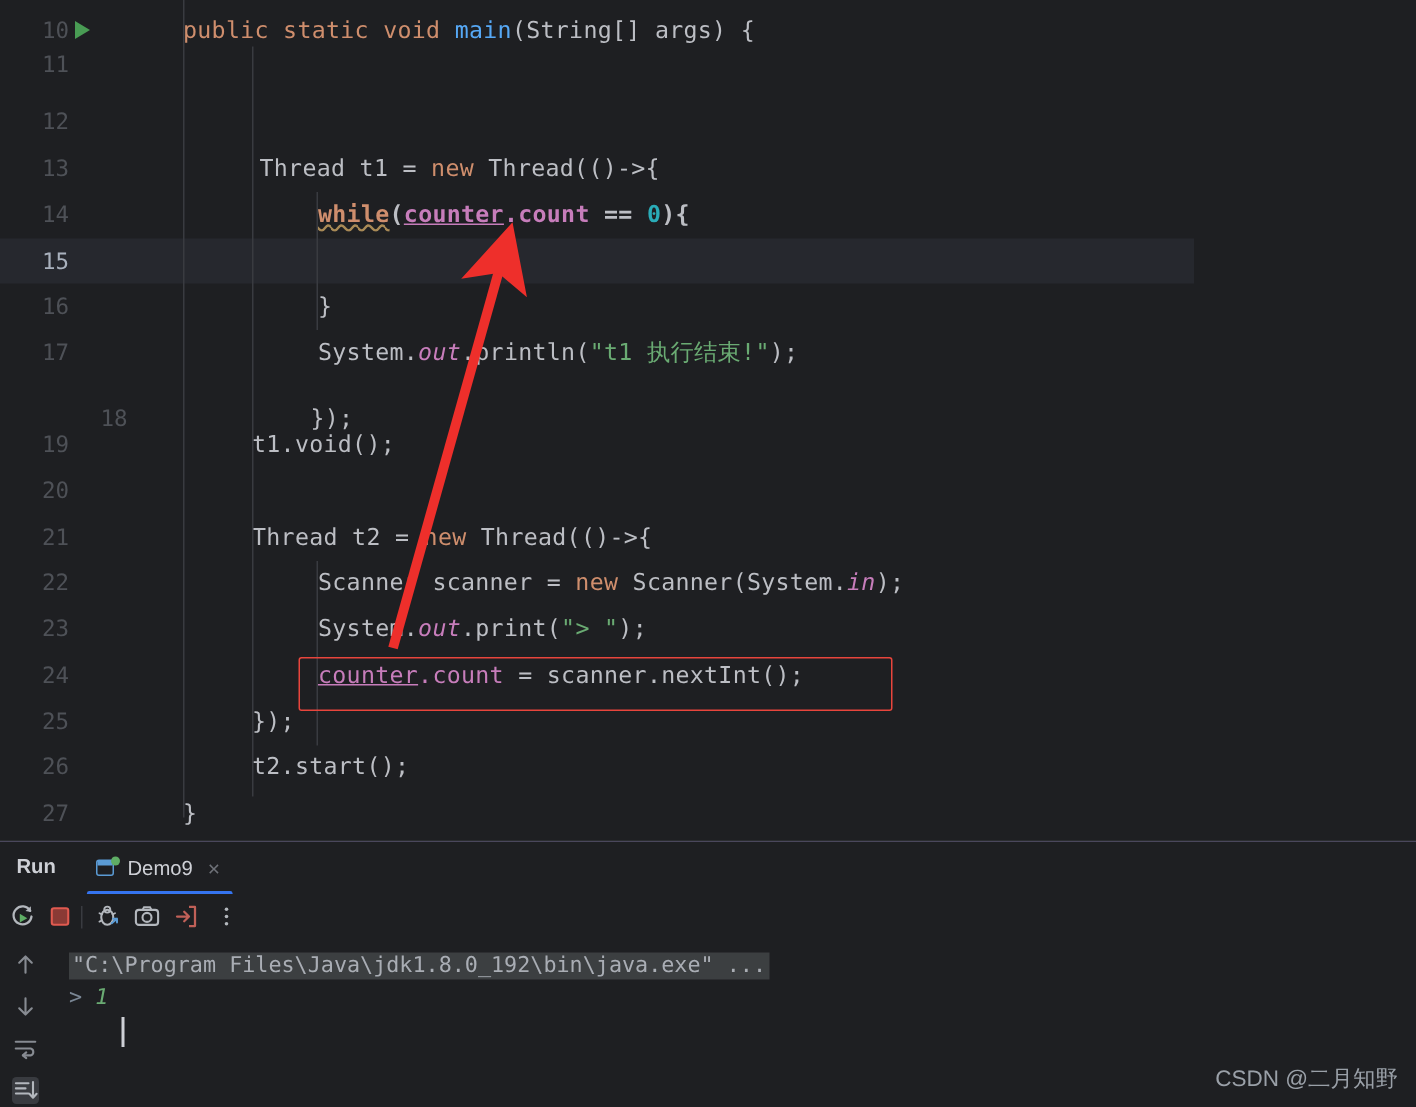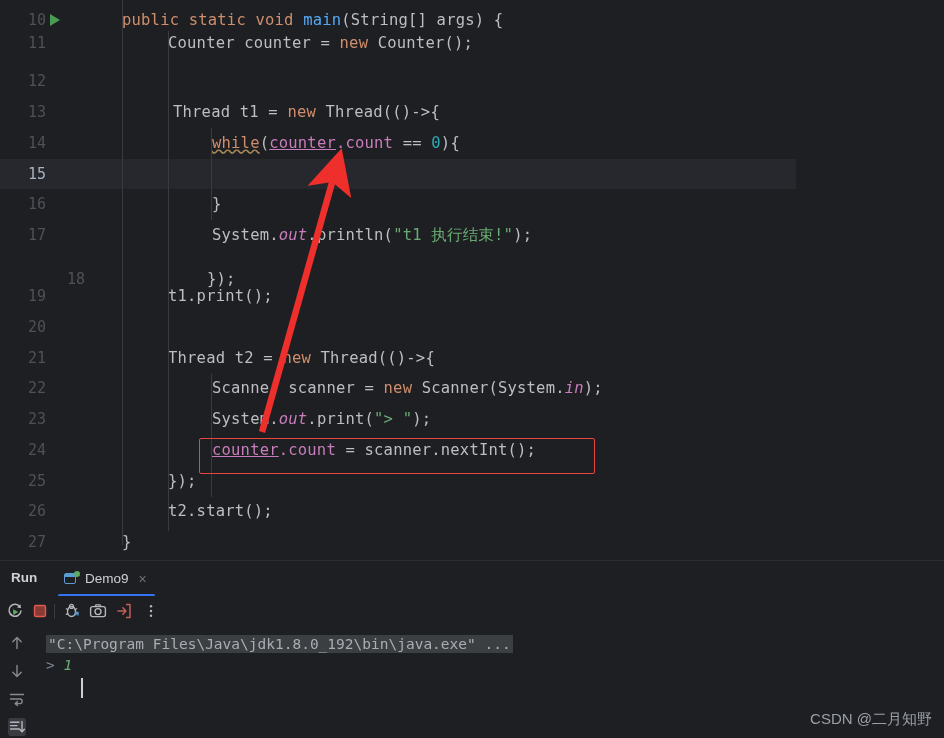--- a/index.html
+++ b/index.html
@@ -158,53 +158,52 @@
   <div class="editor">
     <div class="gutter"></div>
     <div id="rows">
         <div class="row" style="top: 5px;">
           <span class="ln">10</span>
           <span class="run-marker"></span>
           <span class="code" style="left: 122px;"><span class="kw">public </span><span class="kw">static </span><span class="kw">void </span><span class="fn">main</span><span class="txt">(String[] args) {</span></span>
         </div>
         <div class="row" style="top: 28px;">
           <span class="ln">11</span>
-          <span class="code" style="left: 168px;"><span class="txt">Counter counter = </span><span class="kw">new </span><span class="txt">Counter();</span></span>
         </div>
         <div class="row" style="top: 66.4px;">
           <span class="ln">12</span>
           <span class="code" style="left: 168px;"></span>
         </div>
         <div class="row" style="top: 97.1px;">
           <span class="ln">13</span>
           <span class="code" style="left: 173px;"><span class="txt">Thread t1 = </span><span class="kw">new </span><span class="txt">Thread(()-&gt;{</span></span>
         </div>
         <div class="row" style="top: 127.8px;">
           <span class="ln">14</span>
-          <span class="code" style="left: 212px;"><span class="warn">while</span><span class="txt">(</span><span class="var">counter</span><span class="fld">.count</span><span class="txt"> == </span><span class="num">0</span><span class="txt">){</span></span>
+          <span class="code" style="left: 212px; font-weight: bold;"><span class="warn">while</span><span class="txt">(</span><span class="var">counter</span><span class="fld">.count</span><span class="txt"> == </span><span class="num">0</span><span class="txt">){</span></span>
         </div>
         <div class="row current" style="top: 158.5px;">
           <span class="ln">15</span>
           <span class="code" style="left: 212px;"></span>
         </div>
         <div class="row" style="top: 189.2px;">
           <span class="ln">16</span>
           <span class="code" style="left: 212px;"><span class="txt">}</span></span>
         </div>
         <div class="row" style="top: 219.9px;">
           <span class="ln">17</span>
           <span class="code" style="left: 212px;"><span class="txt">System.</span><span class="stat">out</span><span class="txt">.println(</span><span class="str">"t1 执行结束!"</span><span class="txt">);</span></span>
         </div>
         <div class="row" style="top: 264px; margin-left: 39px;">
           <span class="ln">18</span>
           <span class="code" style="left: 168px;"><span class="txt">});</span></span>
         </div>
         <div class="row" style="top: 281.3px;">
           <span class="ln">19</span>
-          <span class="code" style="left: 168px;"><span class="txt">t1.print();</span></span>
+          <span class="code" style="left: 168px;"><span class="txt">t1.void();</span></span>
         </div>
         <div class="row" style="top: 312px;">
           <span class="ln">20</span>
           <span class="code" style="left: 168px;"></span>
         </div>
         <div class="row" style="top: 342.7px;">
           <span class="ln">21</span>
           <span class="code" style="left: 168px;"><span class="txt">Thread t2 = </span><span class="kw">new </span><span class="txt">Thread(()-&gt;{</span></span>
         </div>
         <div class="row" style="top: 373.4px;">

